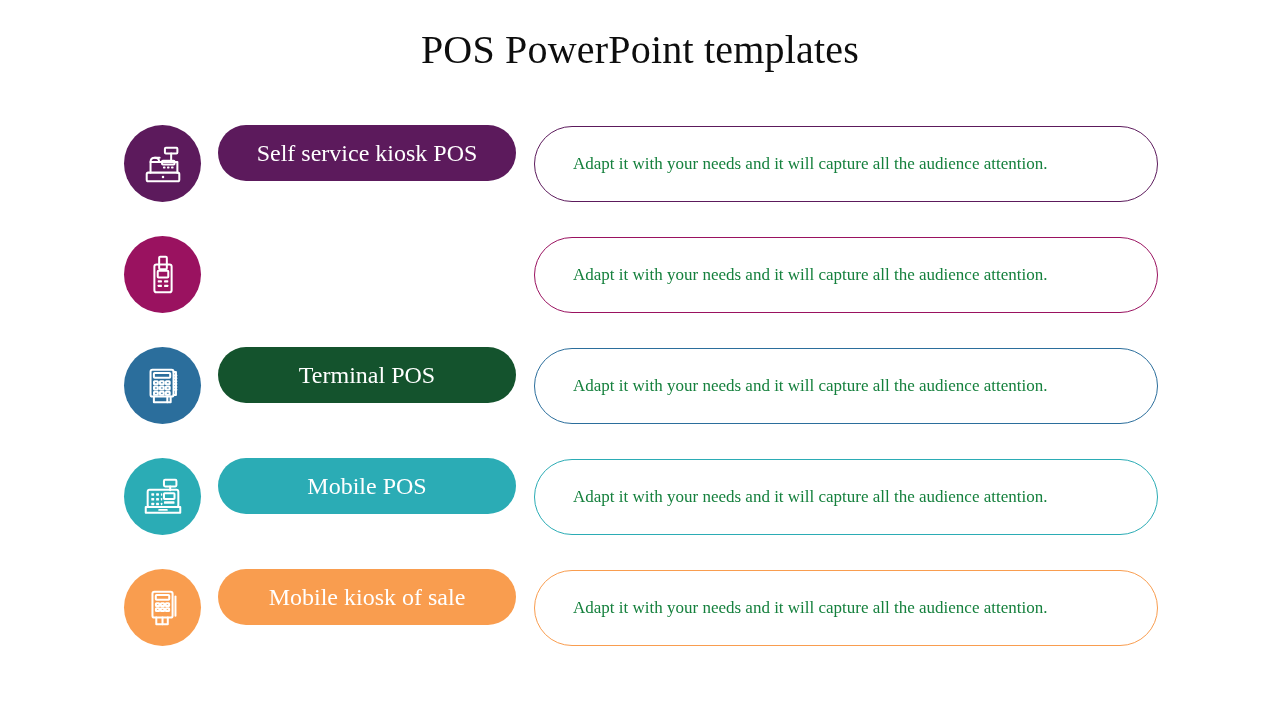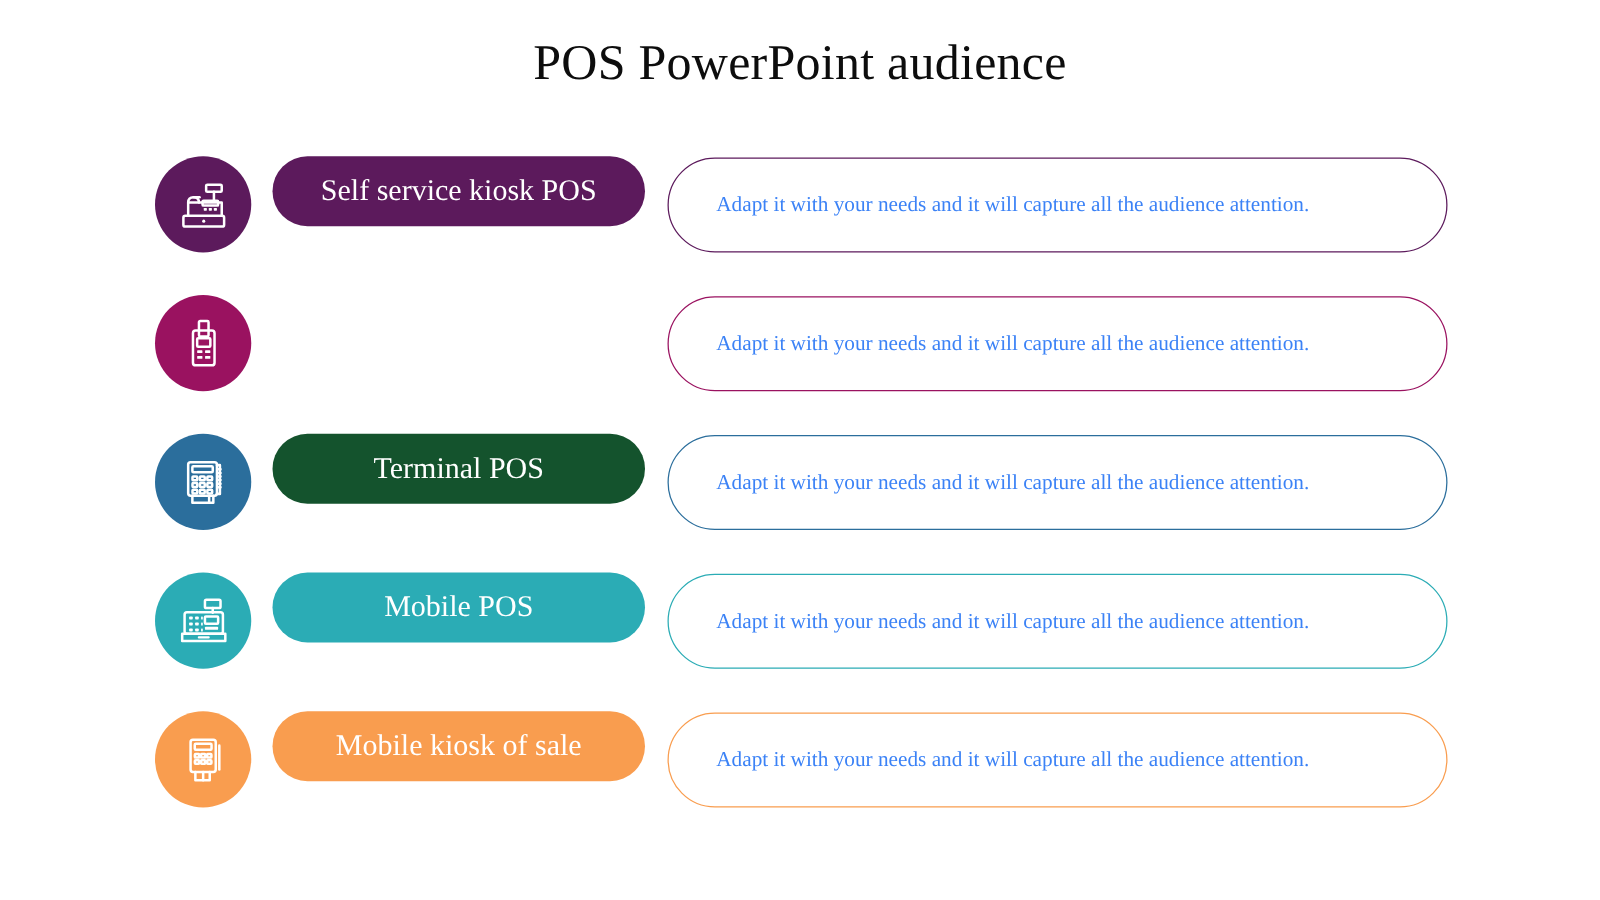--- a/index.html
+++ b/index.html
@@ -71,31 +71,31 @@
     width:624px;height:76px;
     border-radius:38px;
     border:1px solid #888;
     background:#ffffff;
     box-sizing:border-box;
     display:flex;
     align-items:center;
     padding:0 38px;
   }
   .desc-pill span{
-    color:#3b82f6;
+    color:#15803d;
     font-size:17px;
     line-height:1.35;
   }
 </style>
 </head>
 <body style="background: rgb(255, 255, 255);">
 
 <div class="slide">
 
-  <div class="title">POS PowerPoint audience</div>
+  <div class="title">POS PowerPoint templates</div>
 
   <div class="rows">
 
     <div class="row">
       <div class="icon-circle" style="background: rgb(92, 26, 92);">
         <span>
           <svg width="46" height="46" viewBox="0 0 48 48" fill="none" stroke="#ffffff" stroke-width="2.1" stroke-linejoin="round" stroke-linecap="round">
             <rect x="7" y="33" width="34" height="9" rx="1.6"></rect>
             <circle cx="24" cy="37.5" r="1.3" fill="#ffffff" stroke="none"></circle>
             <path d="M11 33V22h28v11"></path>

